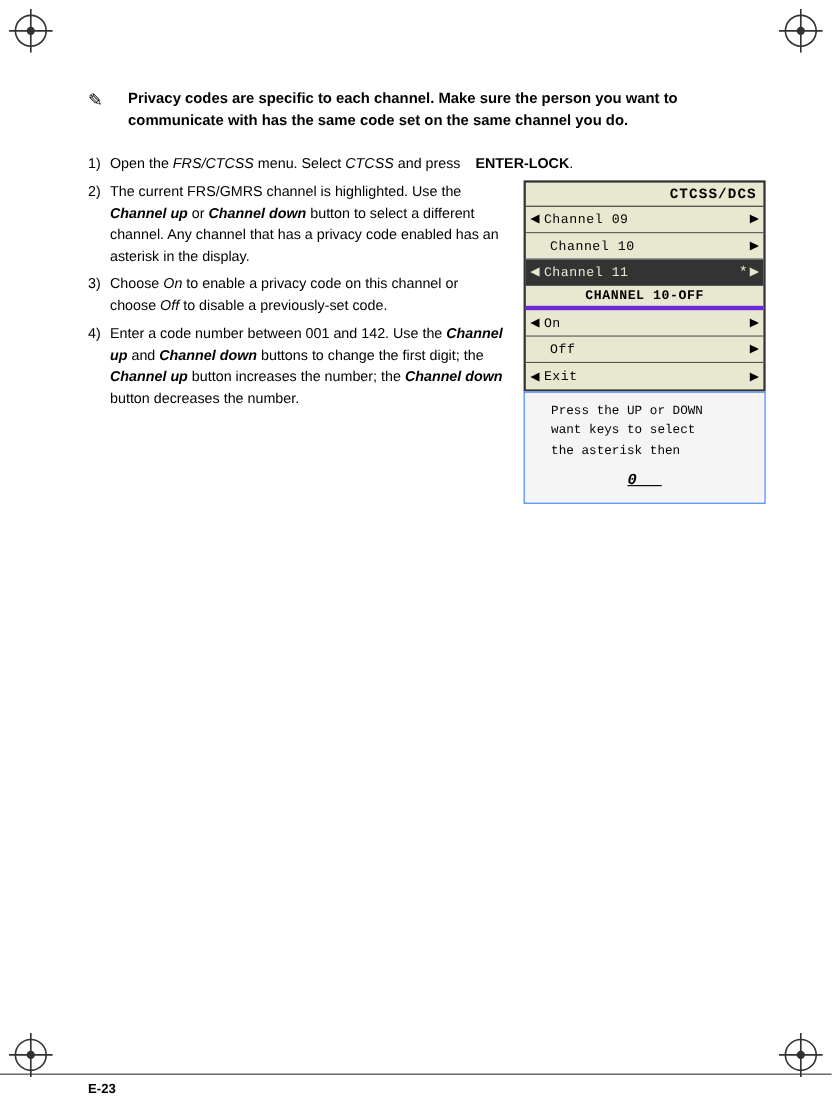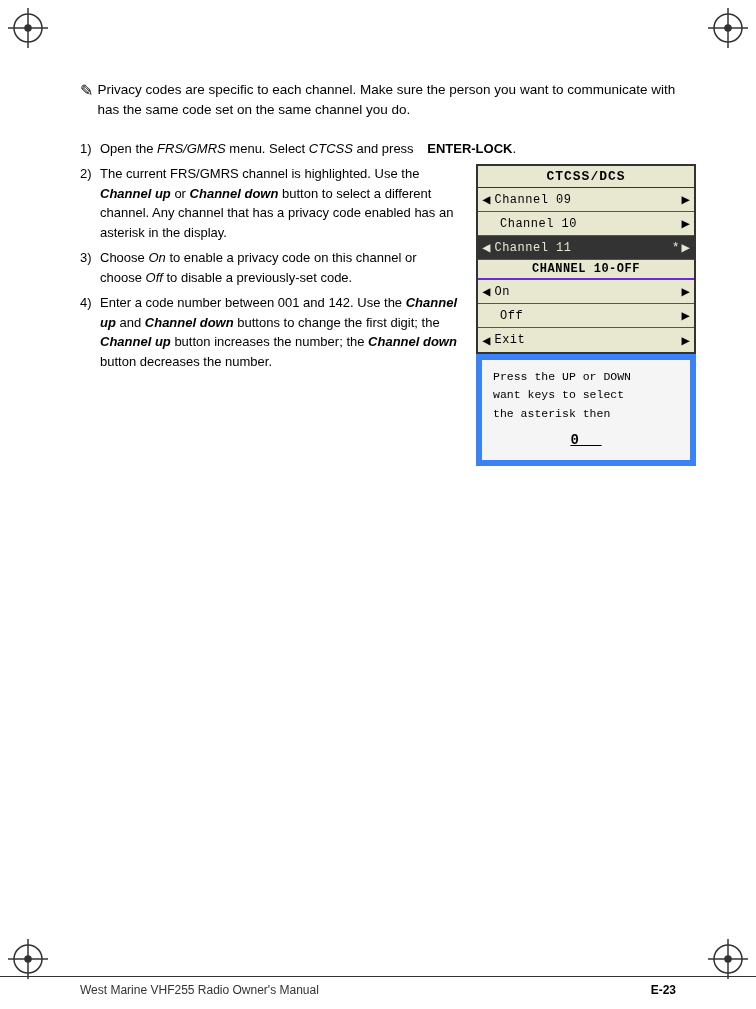--- a/index.html
+++ b/index.html
@@ -42,22 +42,23 @@
       margin-bottom: 18px;
     }
     .note-icon {
       font-size: 16px;
       margin-right: 4px;
       flex-shrink: 0;
       margin-top: 1px;
     }
     .note-text {
       font-size: 13.5px;
-      font-weight: normal;
+      font-weight: bold;
       line-height: 1.5;
+      margin-left: 19px;
     }
 
     .instruction-row {
       display: flex;
       align-items: flex-start;
       margin-bottom: 6px;
     }
 
     .instruction-number {
       font-size: 13px;
@@ -93,21 +94,21 @@
     
     .lcd-display {
       border: 2px solid #333;
       background: #e8e8d0;
       font-family: 'Courier New', monospace;
       font-size: 13px;
       width: 220px;
     }
 
     .lcd-header {
-      text-align: center;
+      text-align: right;
       font-weight: bold;
       font-size: 13px;
       padding: 3px 6px;
       border-bottom: 1px solid #333;
       letter-spacing: 1px;
     }
 
     .lcd-row {
       display: flex;
       align-items: center;
@@ -137,47 +138,48 @@
       flex: 1;
       font-size: 12px;
       letter-spacing: 0.5px;
     }
 
     .lcd-section-header {
       text-align: center;
       font-size: 12px;
       font-weight: bold;
       padding: 2px 4px;
-      border-bottom: 2px solid #6d28d9;
+      border-bottom: 4px solid #6d28d9;
       letter-spacing: 0.5px;
     }
 
     .lcd-asterisk {
       margin: 0 2px;
     }
 
     
     .info-box {
-      border: 6px solid #3b82f6;
+      border: 1px solid #3b82f6;
       background: #f5f5f5;
-      padding: 8px 11px;
+      padding: 8px 24px;
       font-family: 'Courier New', monospace;
       font-size: 11.5px;
       line-height: 1.6;
       width: 220px;
       margin-top: 0;
     }
 
     .info-box-code {
       text-align: center;
       margin-top: 6px;
       font-size: 14px;
       font-weight: bold;
       letter-spacing: 2px;
       text-decoration: underline;
+      font-style: italic;
     }
 
     
     .footer {
       position: absolute;
       bottom: 12px;
       left: 0;
       right: 0;
       border-top: 1px solid #333;
       display: flex;
@@ -242,21 +244,21 @@
   <div class="note-block">
     <span class="note-icon">✎</span>
     <span class="note-text">
       <span>Privacy codes are specific to each channel. Make sure the person you want to communicate with has the same code set on the same channel you do.</span>
     </span>
   </div>
 
   <div class="instruction-row">
     <span class="instruction-number">1)</span>
     <span class="instruction-text">
-      Open the <em>FRS/GMRS</em> menu. Select <em>CTCSS</em> and press <strong>ENTER-LOCK</strong>.
+      Open the <em>FRS/CTCSS</em> menu. Select <em>CTCSS</em> and press <strong>ENTER-LOCK</strong>.
     </span>
   </div>
 
   <div class="two-col">
 
     <div class="two-col-left">
 
       <div class="instruction-row">
         <span class="instruction-number">2)</span>
         <span class="instruction-text">
@@ -328,15 +330,14 @@
         <div>the asterisk then</div>
         <div class="info-box-code">0__</div>
       </div>
 
     </div>
   </div>
 
 </div>
 
 <div class="footer">
-  <span class="footer-title">West Marine VHF255 Radio Owner's Manual</span>
   <span class="footer-page">E-23</span>
 </div>
 
 </body></html>

